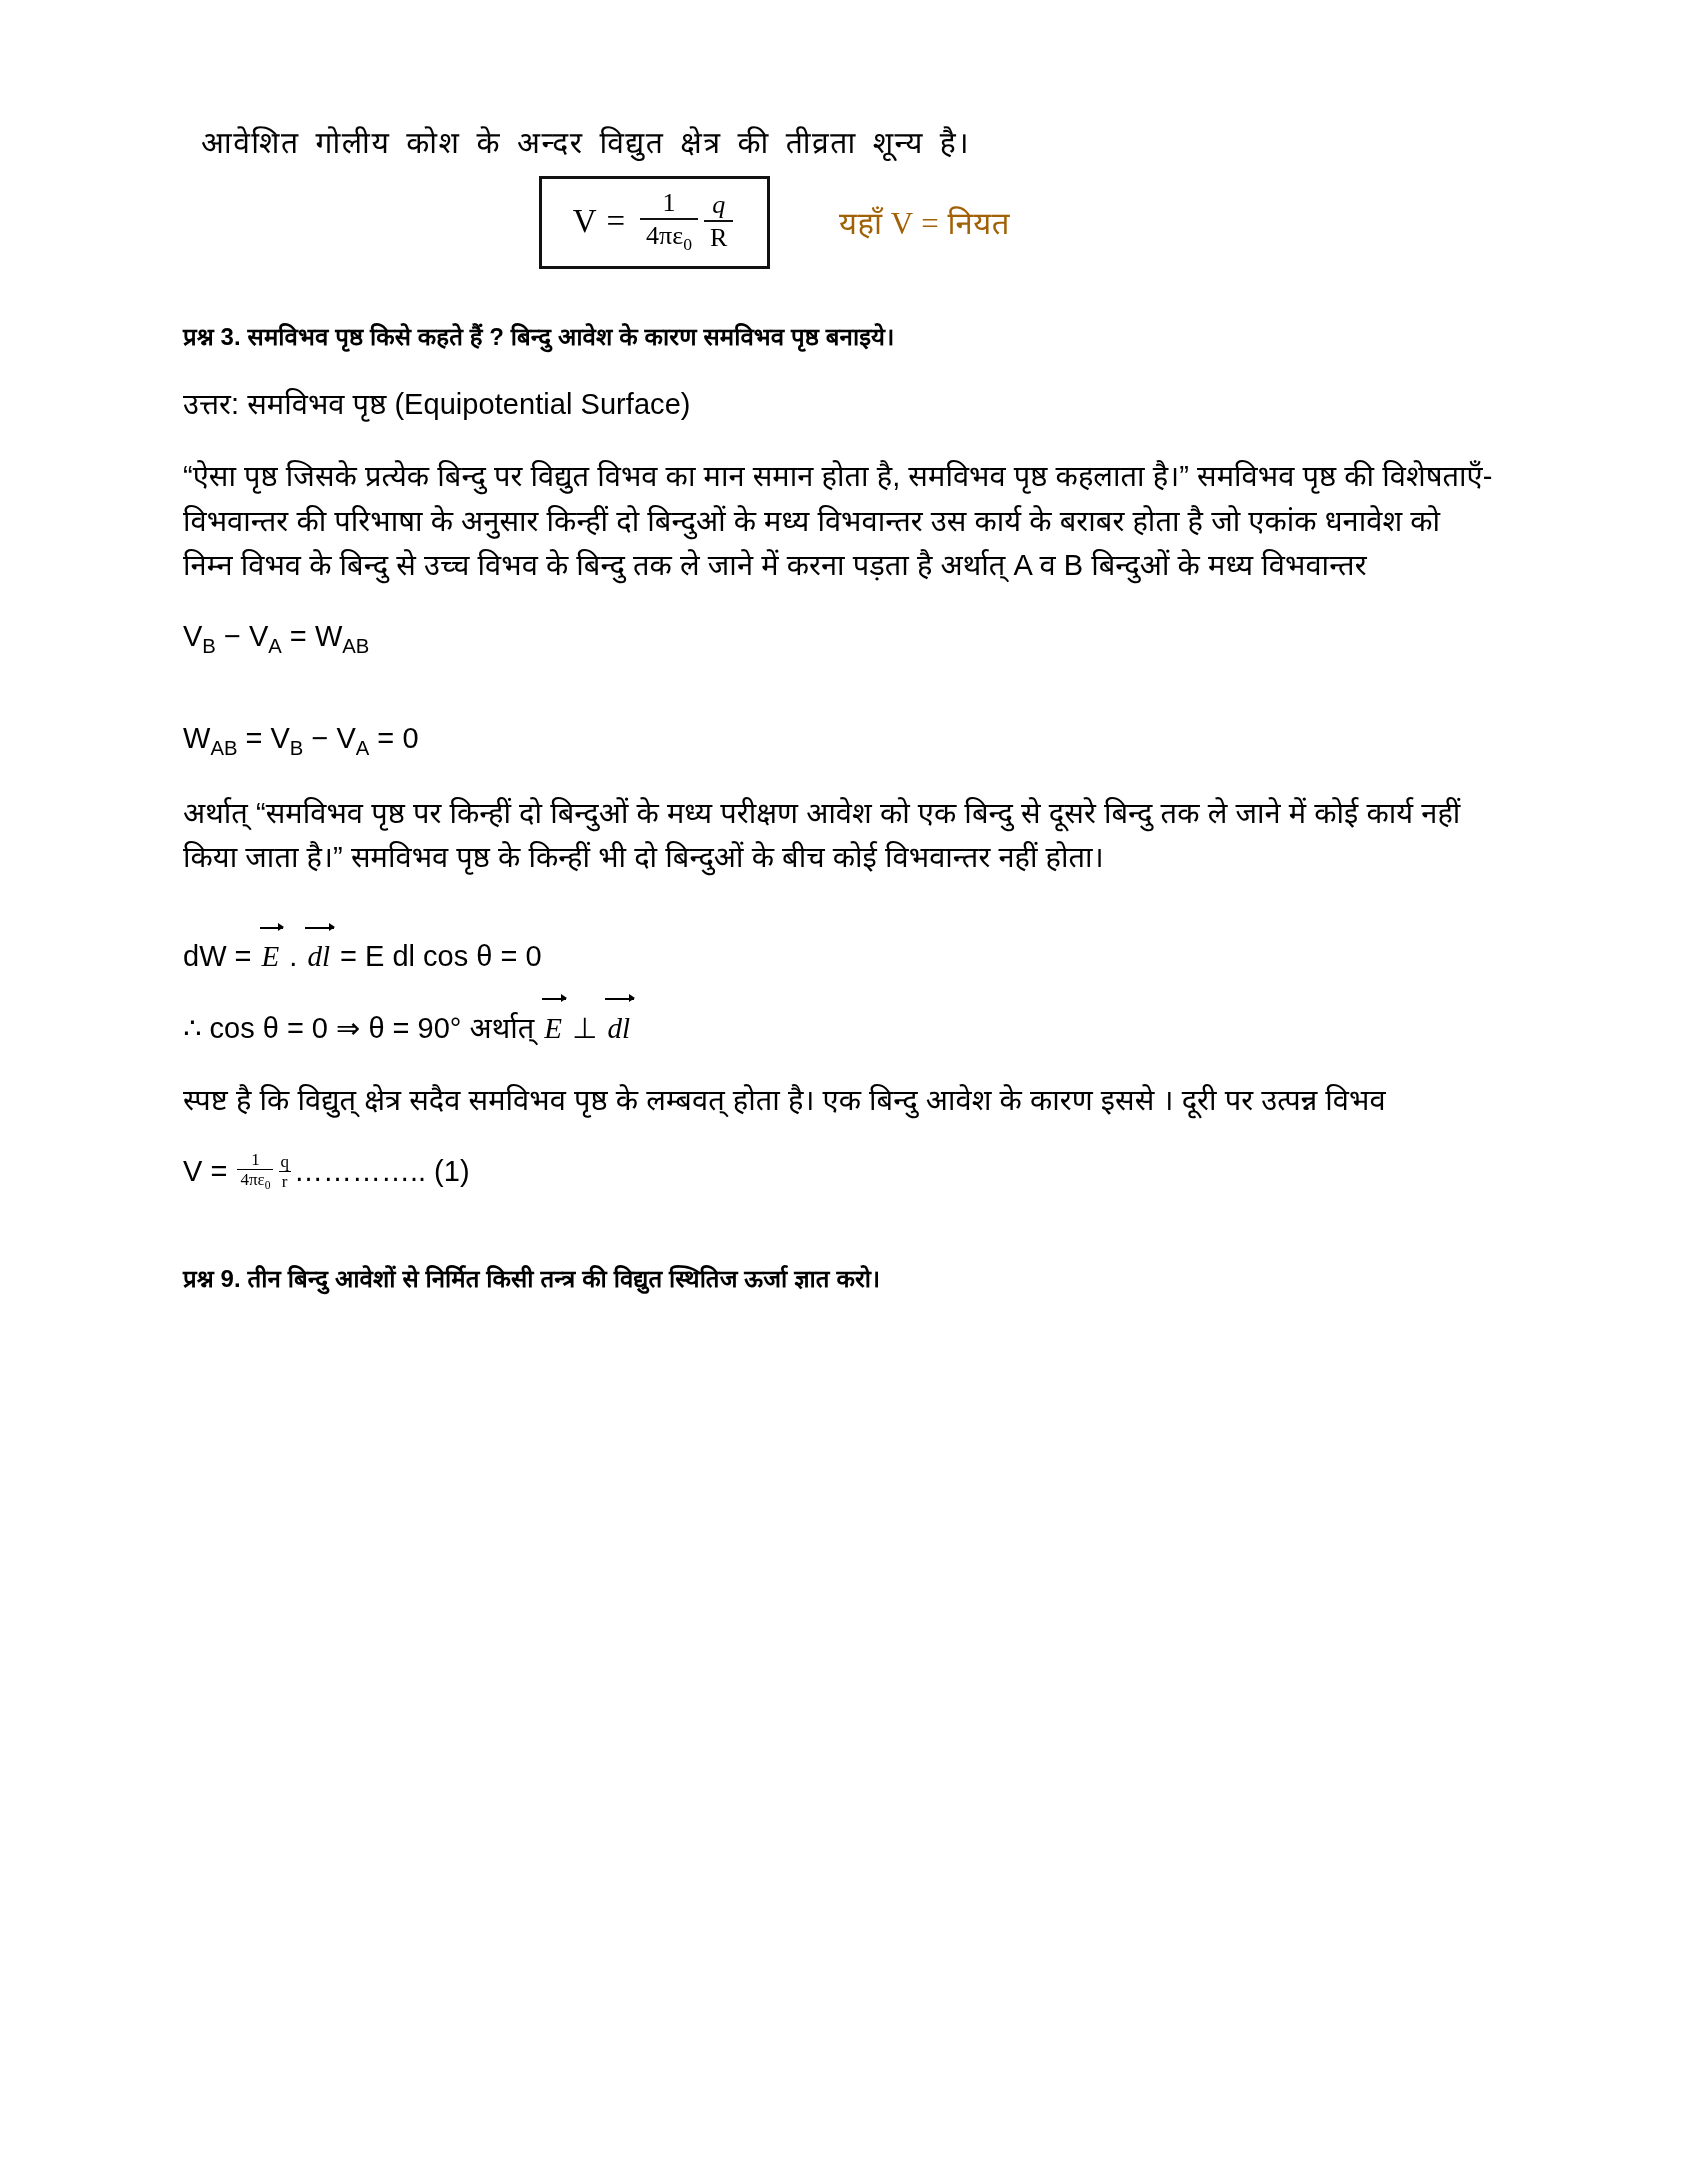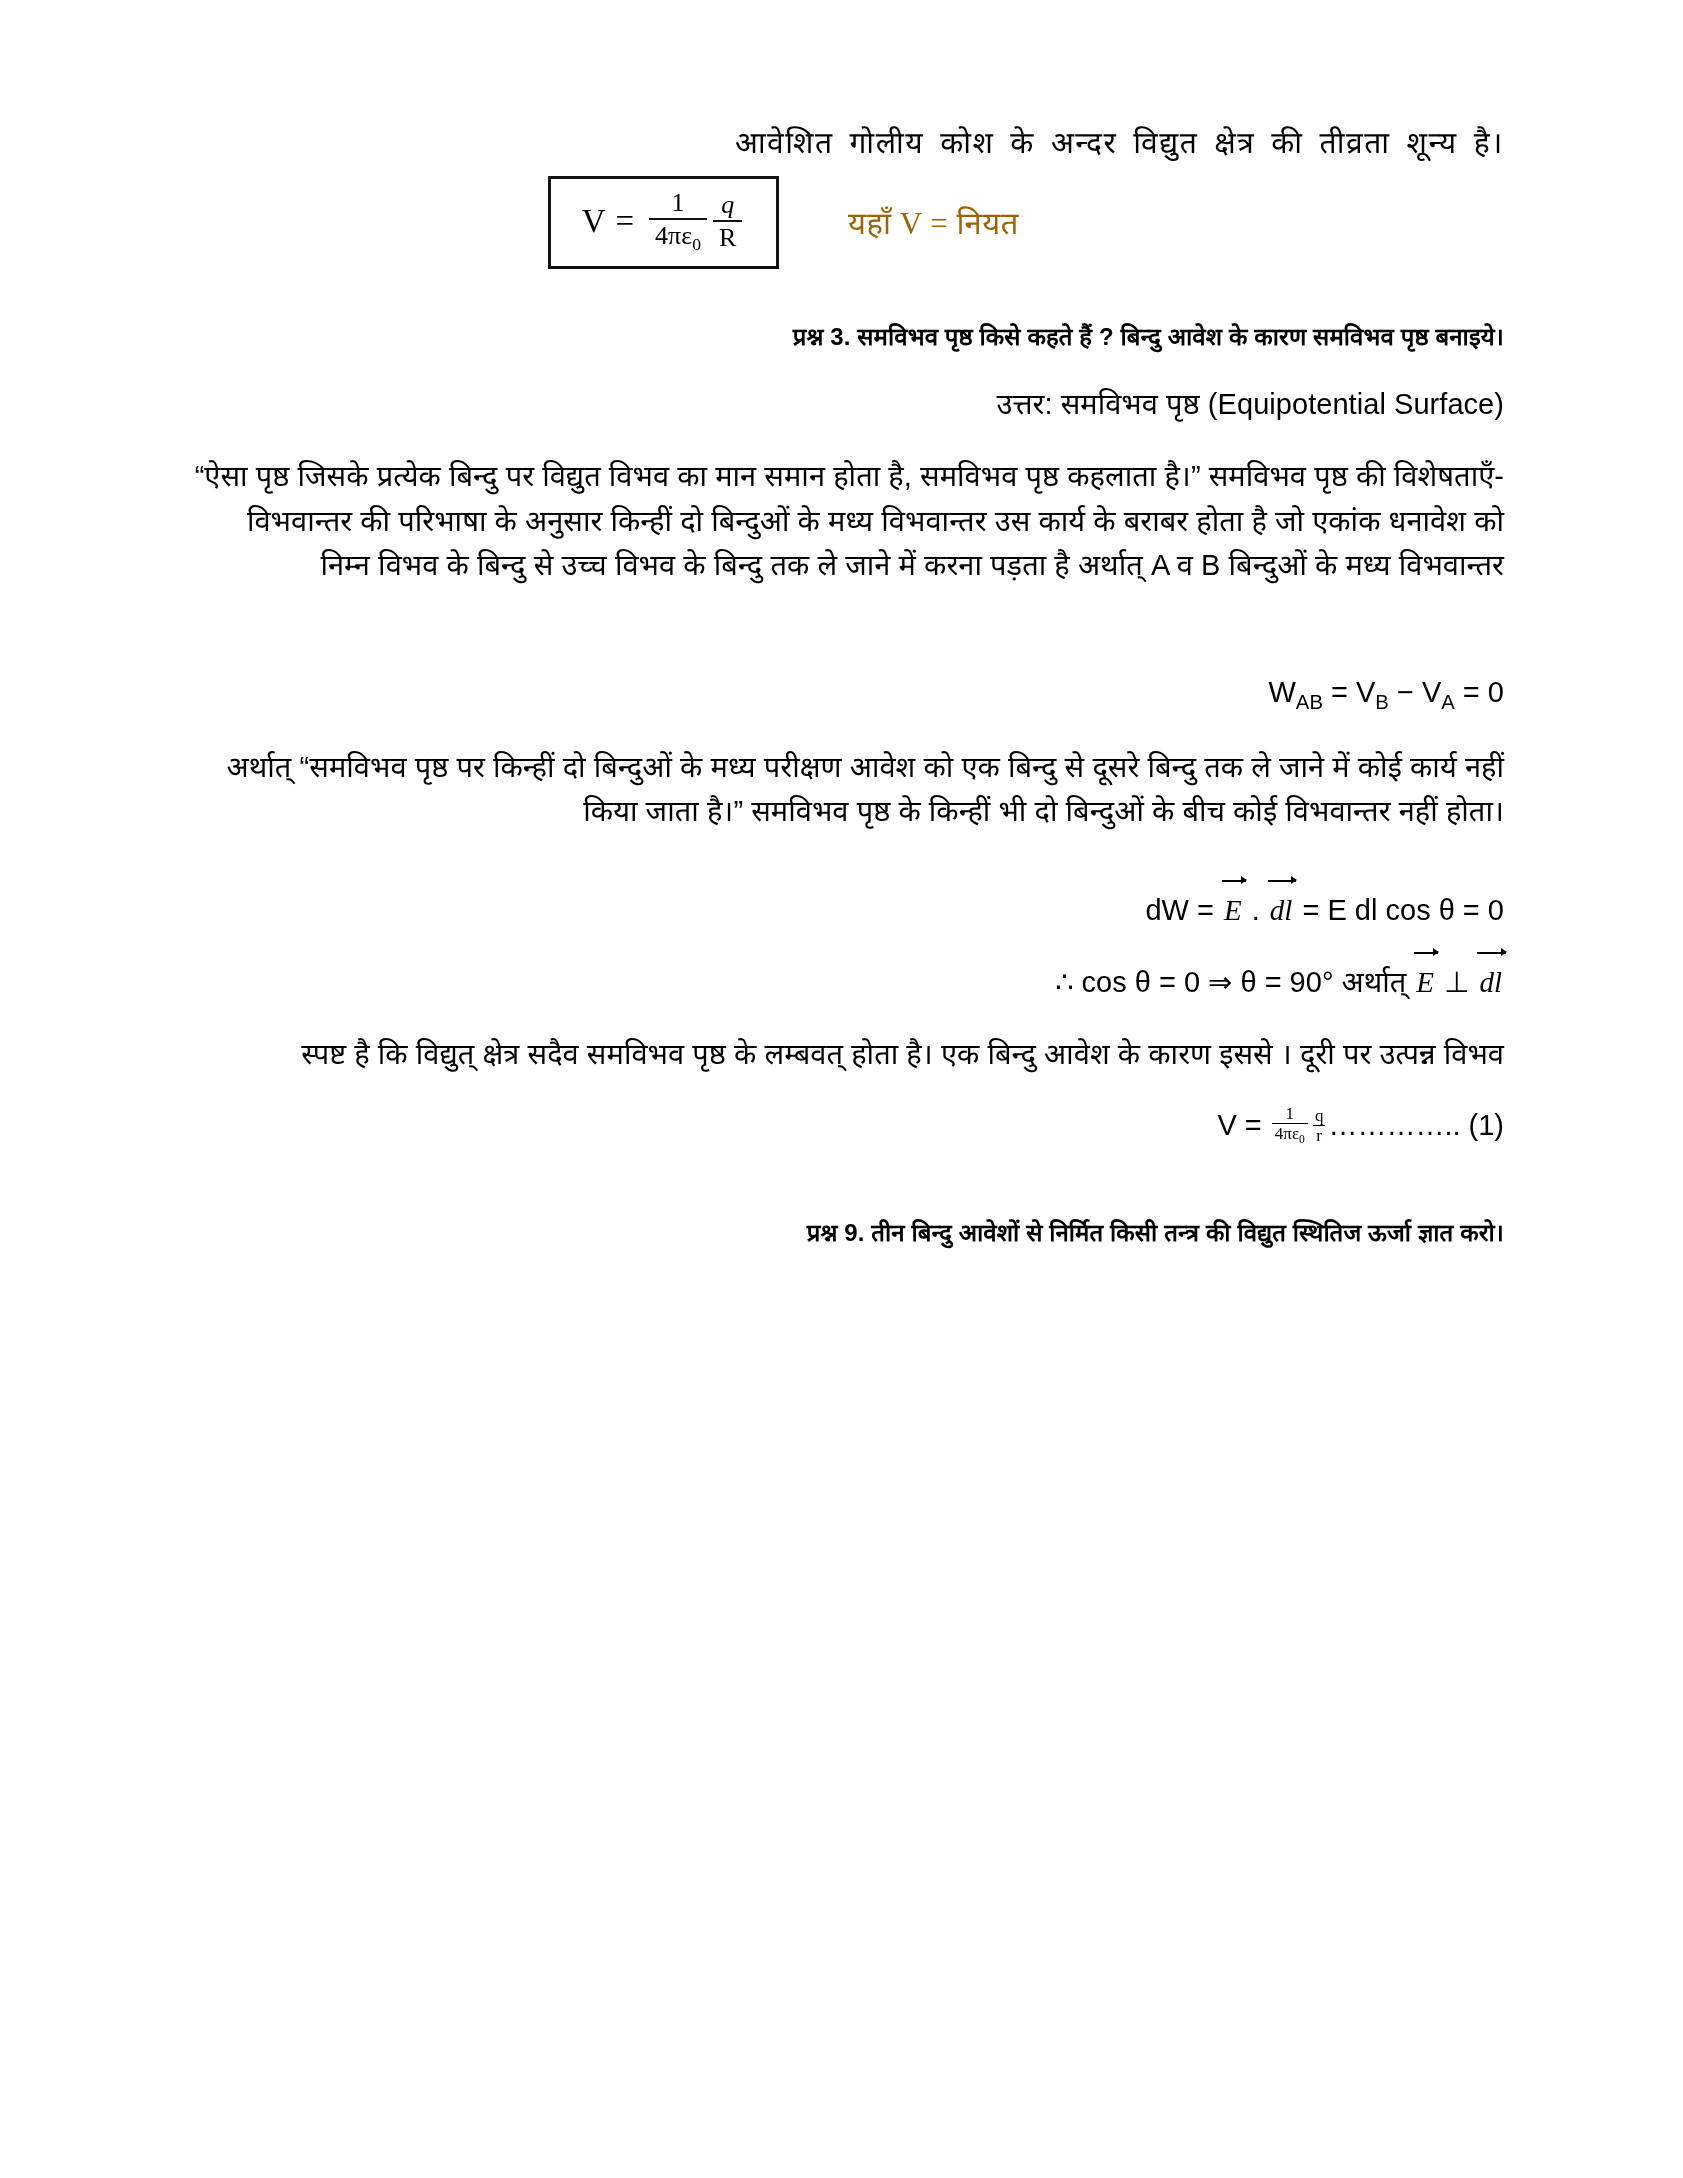--- a/index.html
+++ b/index.html
@@ -18,24 +18,23 @@
   .page {
     position: relative;
     width: 1683px;
     height: 2178px;
     background: #fff;
     padding: 0;
     box-sizing: border-box;
   }
   .content {
     position: absolute;
-    left: 192px;
+    left: 183px;
     top: 124px;
     width: 1312px;
-    text-align: right;
   }
 
   
   .scan-line {
     font-family: "Liberation Serif", "DejaVu Serif", serif;
     font-size: 30px;
     letter-spacing: 1.5px;
     word-spacing: 7px;
     color: #131313;
     line-height: 1.25;
@@ -171,20 +170,21 @@
     <div class="gap-s"></div>
 
     <p class="para"><b>उत्तर:</b><span> समविभव पृष्ठ (Equipotential Surface)</span></p>
 
     <div class="gap-s"></div>
 
     <p class="para">“ऐसा पृष्ठ जिसके प्रत्येक बिन्दु पर विद्युत विभव का मान समान होता है, समविभव पृष्ठ कहलाता है।” समविभव पृष्ठ की विशेषताएँ- विभवान्तर की परिभाषा के अनुसार किन्हीं दो बिन्दुओं के मध्य विभवान्तर उस कार्य के बराबर होता है जो एकांक धनावेश को निम्न विभव के बिन्दु से उच्च विभव के बिन्दु तक ले जाने में करना पड़ता है अर्थात् A व B बिन्दुओं के मध्य विभवान्तर</p>
 
     <div class="gap-s"></div>
 
+    <p class="eq-line"><span>V</span><span class="sb">B</span><span> − </span><span>V</span><span class="sb">A</span><span> = </span><span>W</span><span class="sb">AB</span></p>
 
     <div class="gap-s"></div>
 
 
     <div class="gap-s"></div>
 
     <p class="eq-line"><span>W</span><span class="sb">AB</span><span> = </span><span>V</span><span class="sb">B</span><span> − </span><span>V</span><span class="sb">A</span><span> = </span><span>0</span></p>
 
     <div class="gap-s"></div>
 

